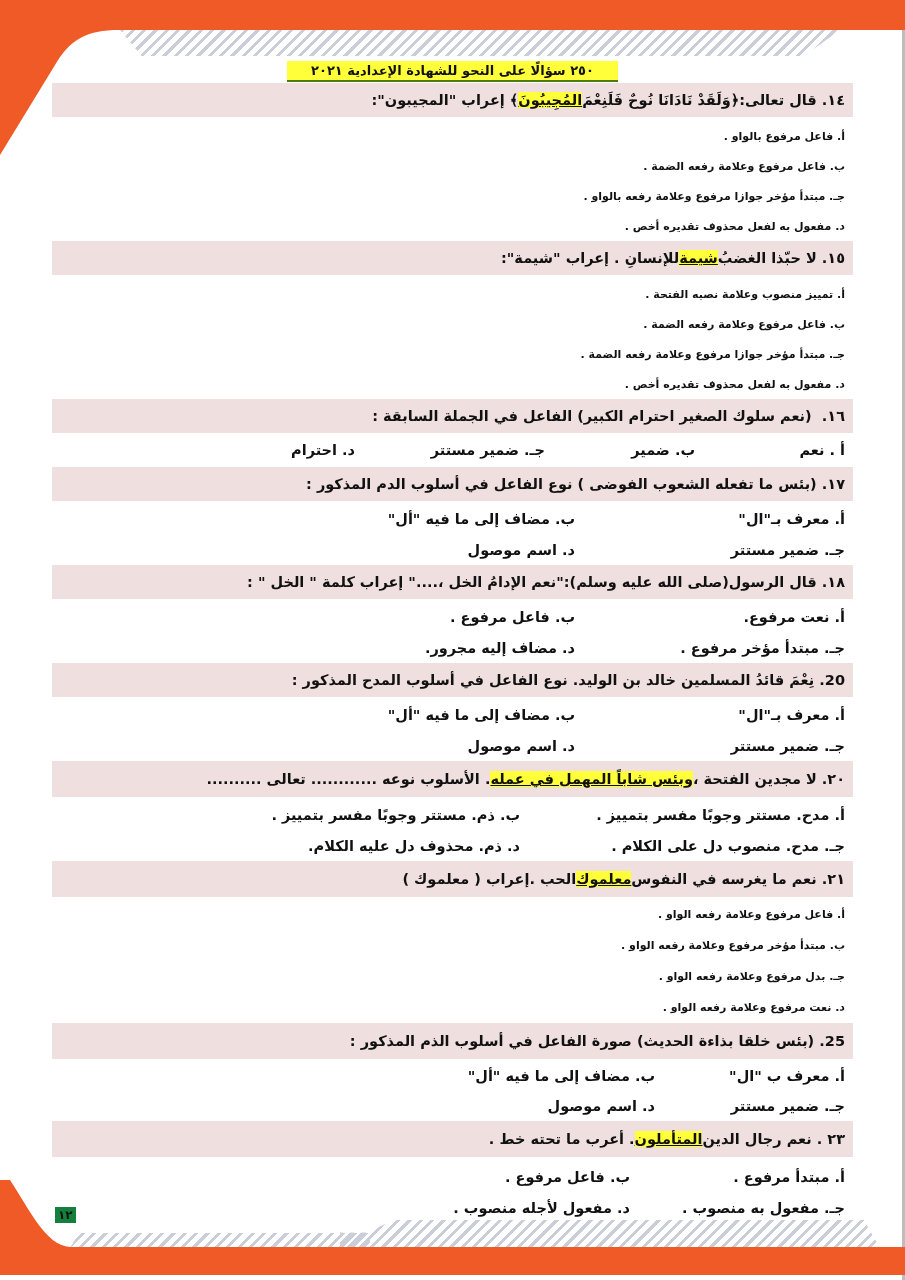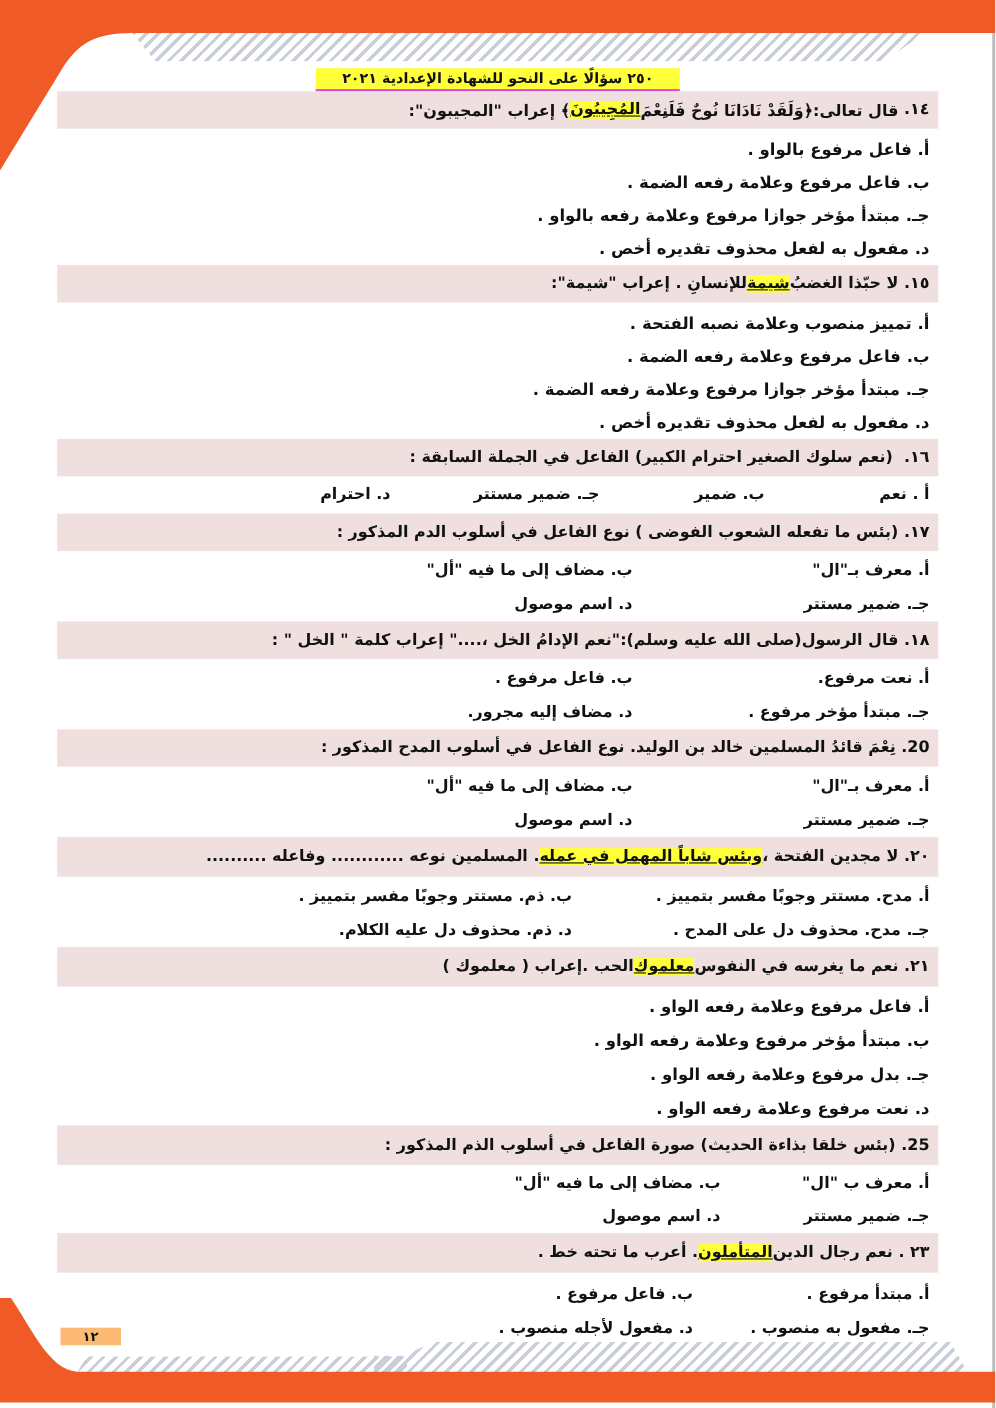--- a/index.html
+++ b/index.html
@@ -26,44 +26,44 @@
   .bottom-stripes-b {
     position:absolute; left:340px; top:1220px; width:540px; height:28px;
     clip-path: polygon(5% 45%, 10% 0, 97% 0, 100% 100%, 0 100%, 0 45%);
   }
   svg.deco { position:absolute; left:0; }
 
   .title-wrap {
     position:absolute; top:60px; left:0; width:905px; text-align:center;
   }
   .title {
-    display:inline-block; background:#ffff3a; border-bottom:2px solid #d946ef;
+    display:inline-block; background:#ffff3a; border-bottom:2px solid #4d7c0f;
     font-size:13px; font-weight:bold; padding:2px 24px; direction:rtl;
   }
 
   .content {
     position:absolute; left:52px; top:83px; width:801px; direction:rtl;
   }
   .q {
     background:#efdfdf; font-weight:bold; font-size:14.5px;
     padding:0 8px; display:flex; align-items:center; white-space:nowrap;
   }
   .hl { background:#ffff3a; text-decoration:underline; }
   .opt {
-    font-weight:bold; font-size:15px; padding:0 8px; white-space:nowrap;
+    font-weight:bold; font-size:11px; padding:0 8px; white-space:nowrap;
     display:flex; align-items:center;text-align:center;
   }
   .row2 { display:flex; padding:0 8px; font-weight:bold; font-size:14.5px; align-items:center; }
   .row2 span { display:inline-block; white-space:nowrap; }
   .row4 { display:flex; padding:0 8px; font-weight:bold; font-size:14.5px; align-items:center; }
   .row4 span { display:inline-block; white-space:nowrap; }
 
   .page-num {
-    position:absolute; left:55px; top:1207px; background:#fdba74;
-    font-size:12px; font-weight:bold; padding:1px 20px;
+    position:absolute; left:55px; top:1207px; background:#15803d;
+    font-size:12px; font-weight:bold; padding:1px 3px;
   }
 </style>
 </head>
 <body>
 
 <div class="page-border"></div>
 
 <svg class="deco" style="top:0" width="905" height="160">
   <path d="M0,0 L905,0 L905,30 L120,30 C85,30 70,40 55,65 L0,155 Z" fill="#f05a26"></path>
 </svg>
@@ -131,28 +131,28 @@
   <div class="row2" style="height:32px;margin-top:2px">
     <span style="width:270px">أ. معرف بـ"ال"</span>
     <span>ب. مضاف إلى ما فيه "أل"</span>
   </div>
   <div class="row2" style="height:30px">
     <span style="width:270px">جـ. ضمير مستتر</span>
     <span>د. اسم موصول</span>
   </div>
 
   <div class="q" style="height:36px;width:785px">
-    <span>٢٠.</span>&nbsp;<span>لا مجدين الفتحة ، </span><span class="hl">وبئس شاباً المهمل في عمله</span><span>.  المسلمين نوعه ............ وفاعله ..........</span>
+    <span>٢٠.</span>&nbsp;<span>لا مجدين الفتحة ، </span><span class="hl">وبئس شاباً المهمل في عمله</span><span>.  الأسلوب نوعه ............ تعالى ..........</span>
   </div>
   <div class="row2" style="height:32px;margin-top:2px">
     <span style="width:325px">أ. مدح. مستتر وجوبًا مفسر بتمييز .</span>
     <span>ب. ذم. مستتر وجوبًا مفسر بتمييز .</span>
   </div>
   <div class="row2" style="height:30px">
-    <span style="width:325px">جـ. مدح. محذوف دل على المدح .</span>
+    <span style="width:325px">جـ. مدح. منصوب دل على الكلام .</span>
     <span>د. ذم. محذوف دل عليه الكلام.</span>
   </div>
 
   <div class="q" style="height:36px">
     <span>٢١.</span>&nbsp;<span>نعم ما يغرسه في النفوس </span><span class="hl">معلموك</span><span> الحب .إعراب ( معلموك )</span>
   </div>
   <div class="opt" style="height:31px;margin-top:2px">أ.  فاعل مرفوع وعلامة رفعه الواو .</div>
   <div class="opt" style="height:31px">ب. مبتدأ مؤخر مرفوع وعلامة رفعه الواو .</div>
   <div class="opt" style="height:31px">جـ. بدل مرفوع وعلامة رفعه الواو .</div>
   <div class="opt" style="height:31px">د. نعت مرفوع وعلامة رفعه الواو .</div>

